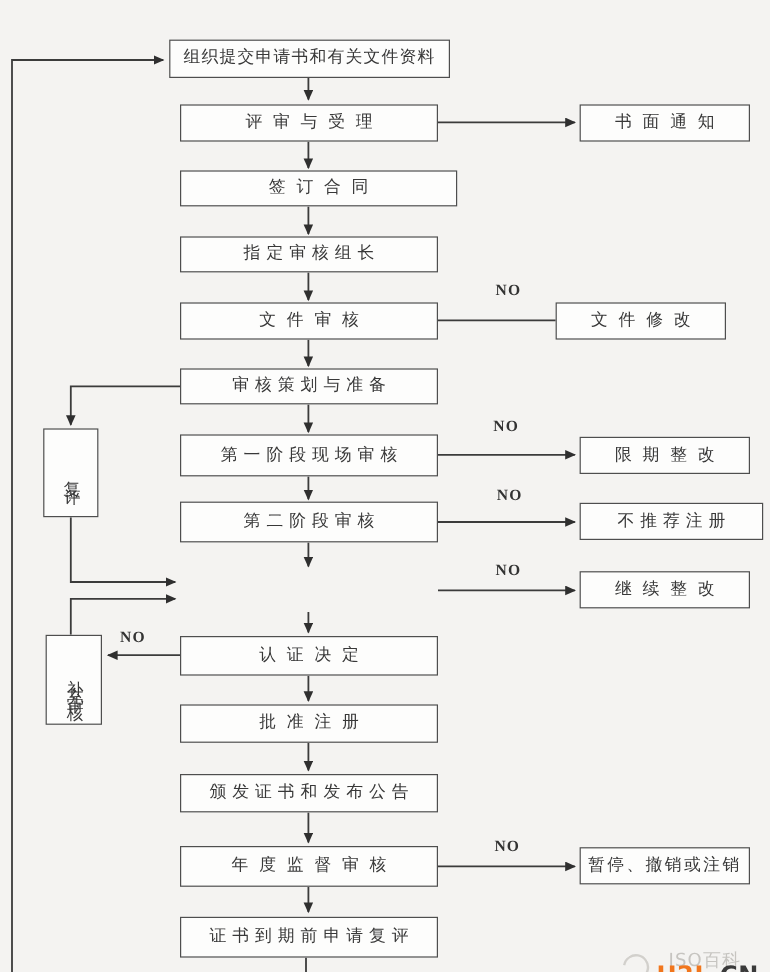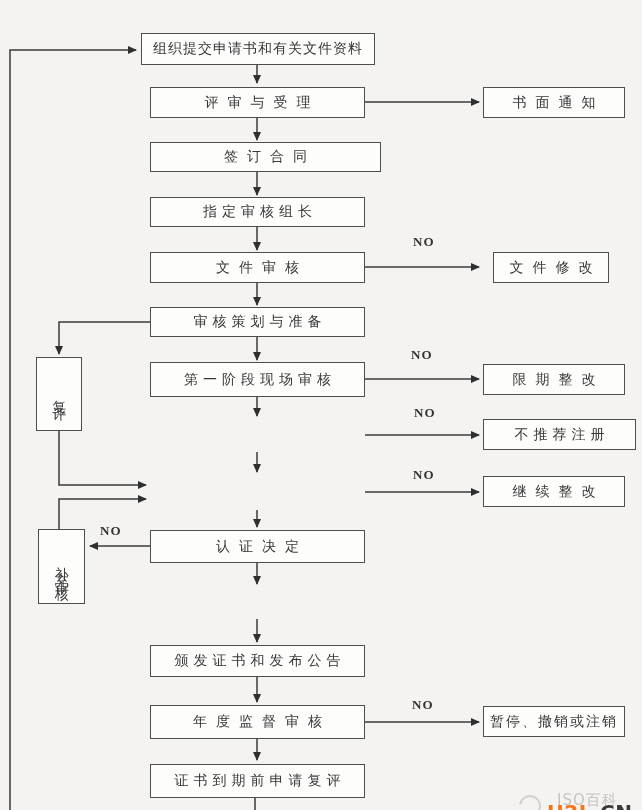--- a/index.html
+++ b/index.html
@@ -92,30 +92,32 @@
     </g>
   </svg>
 
   <div class="box sp-tight" style="left:141px;top:8px;width:234px;height:32px">组织提交申请书和有关文件资料</div>
   <div class="box sp-wide" style="left:150px;top:62px;width:215px;height:31px">评审与受理</div>
   <div class="box sp-wide" style="left:150px;top:117px;width:231px;height:30px">签订合同</div>
   <div class="box sp-mid" style="left:150px;top:172px;width:215px;height:30px">指定审核组长</div>
   <div class="box sp-wide" style="left:150px;top:227px;width:215px;height:31px">文件审核</div>
   <div class="box sp-mid" style="left:150px;top:282px;width:215px;height:30px">审核策划与准备</div>
   <div class="box sp-mid" style="left:150px;top:337px;width:215px;height:35px">第一阶段现场审核</div>
+  <div class="box sp-mid" style="left:150px;top:393px;width:215px;height:34px">第二阶段审核</div>
   <div class="box sp-wide" style="left:150px;top:505px;width:215px;height:33px">认证决定</div>
+  <div class="box sp-wide" style="left:150px;top:562px;width:215px;height:32px">批准注册</div>
   <div class="box sp-mid" style="left:150px;top:620px;width:215px;height:32px">颁发证书和发布公告</div>
   <div class="box sp-wide" style="left:150px;top:680px;width:215px;height:34px">年度监督审核</div>
   <div class="box sp-mid" style="left:150px;top:739px;width:215px;height:34px">证书到期前申请复评</div>
 
   <div class="box vbox" style="left:36px;top:332px;width:46px;height:74px">复评</div>
   <div class="box vbox" style="left:38px;top:504px;width:47px;height:75px">补充审核</div>
 
   <div class="box sp-wide" style="left:483px;top:62px;width:142px;height:31px">书面通知</div>
-  <div class="box sp-wide" style="left:493px;top:227px;width:116px;height:31px">文件修改</div>
+  <div class="box sp-wide" style="left:463px;top:227px;width:142px;height:31px">文件修改</div>
   <div class="box sp-wide" style="left:483px;top:339px;width:142px;height:31px">限期整改</div>
   <div class="box sp-mid" style="left:483px;top:394px;width:153px;height:31px">不推荐注册</div>
   <div class="box sp-wide" style="left:483px;top:451px;width:142px;height:31px">继续整改</div>
   <div class="box sp-small" style="left:483px;top:681px;width:142px;height:31px">暂停、撤销或注销</div>
 
   <span class="no-label" style="left:413px;top:209px">NO</span>
   <span class="no-label" style="left:411px;top:322px">NO</span>
   <span class="no-label" style="left:414px;top:380px">NO</span>
   <span class="no-label" style="left:413px;top:442px">NO</span>
   <span class="no-label" style="left:100px;top:498px">NO</span>

